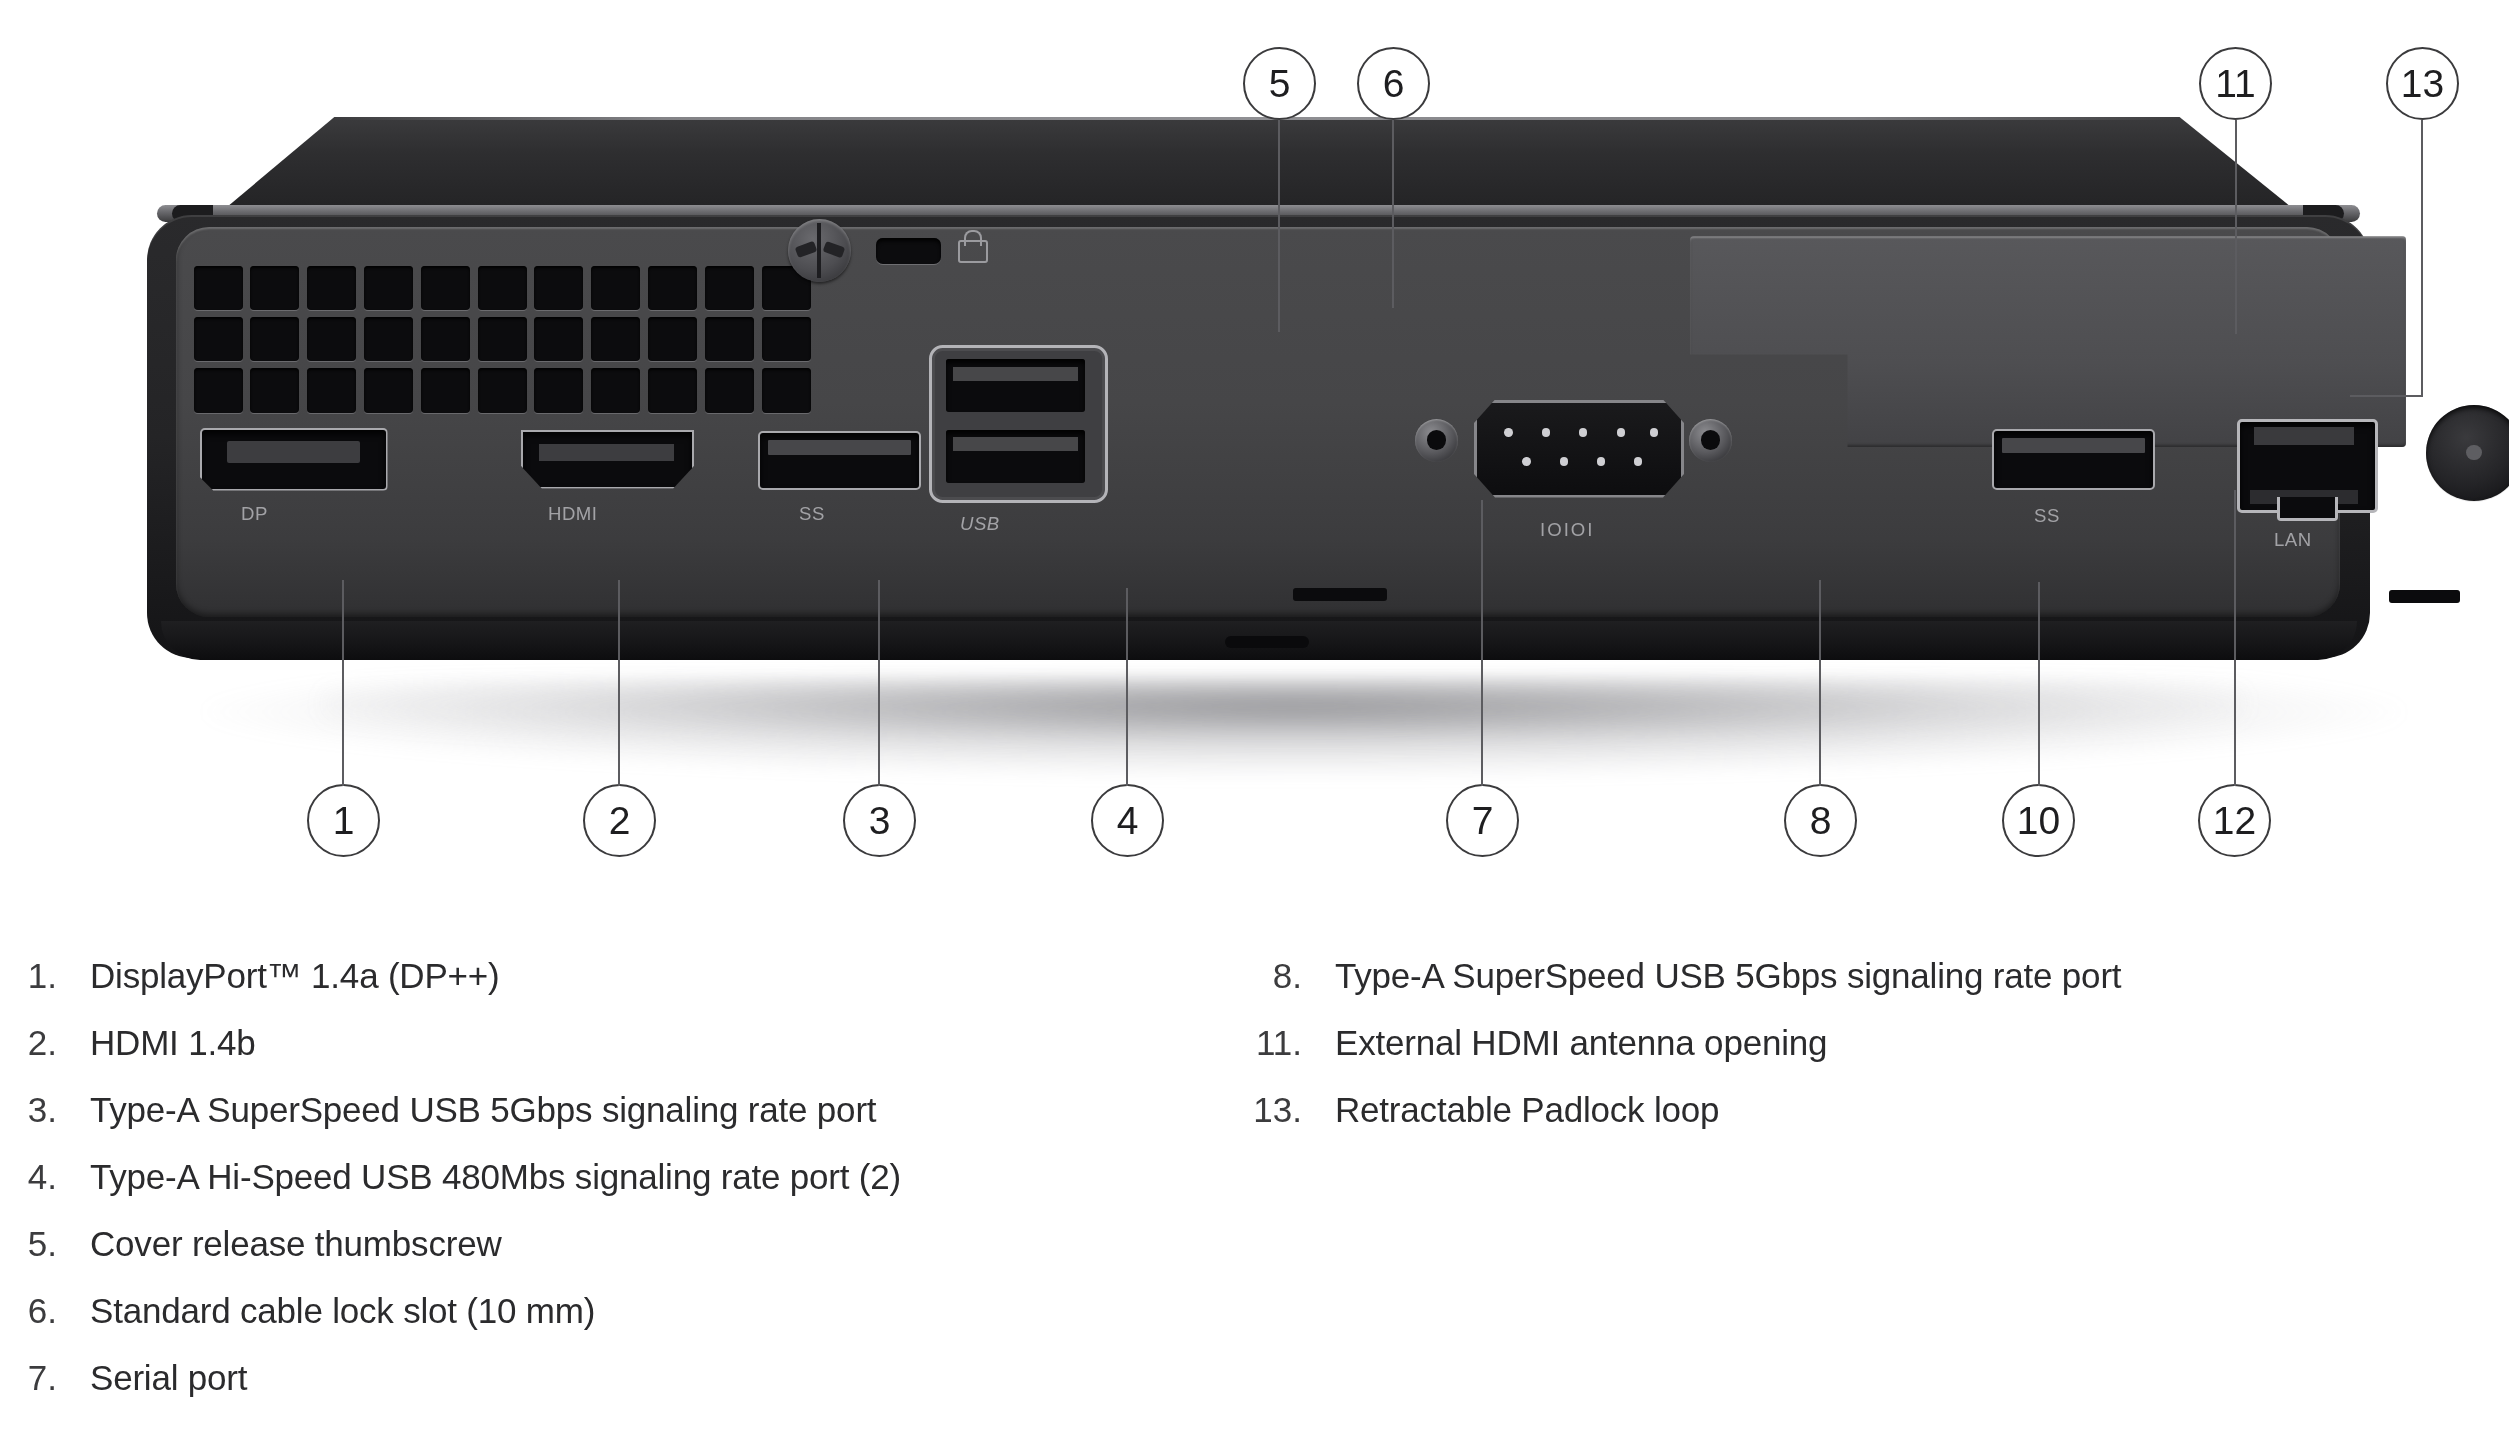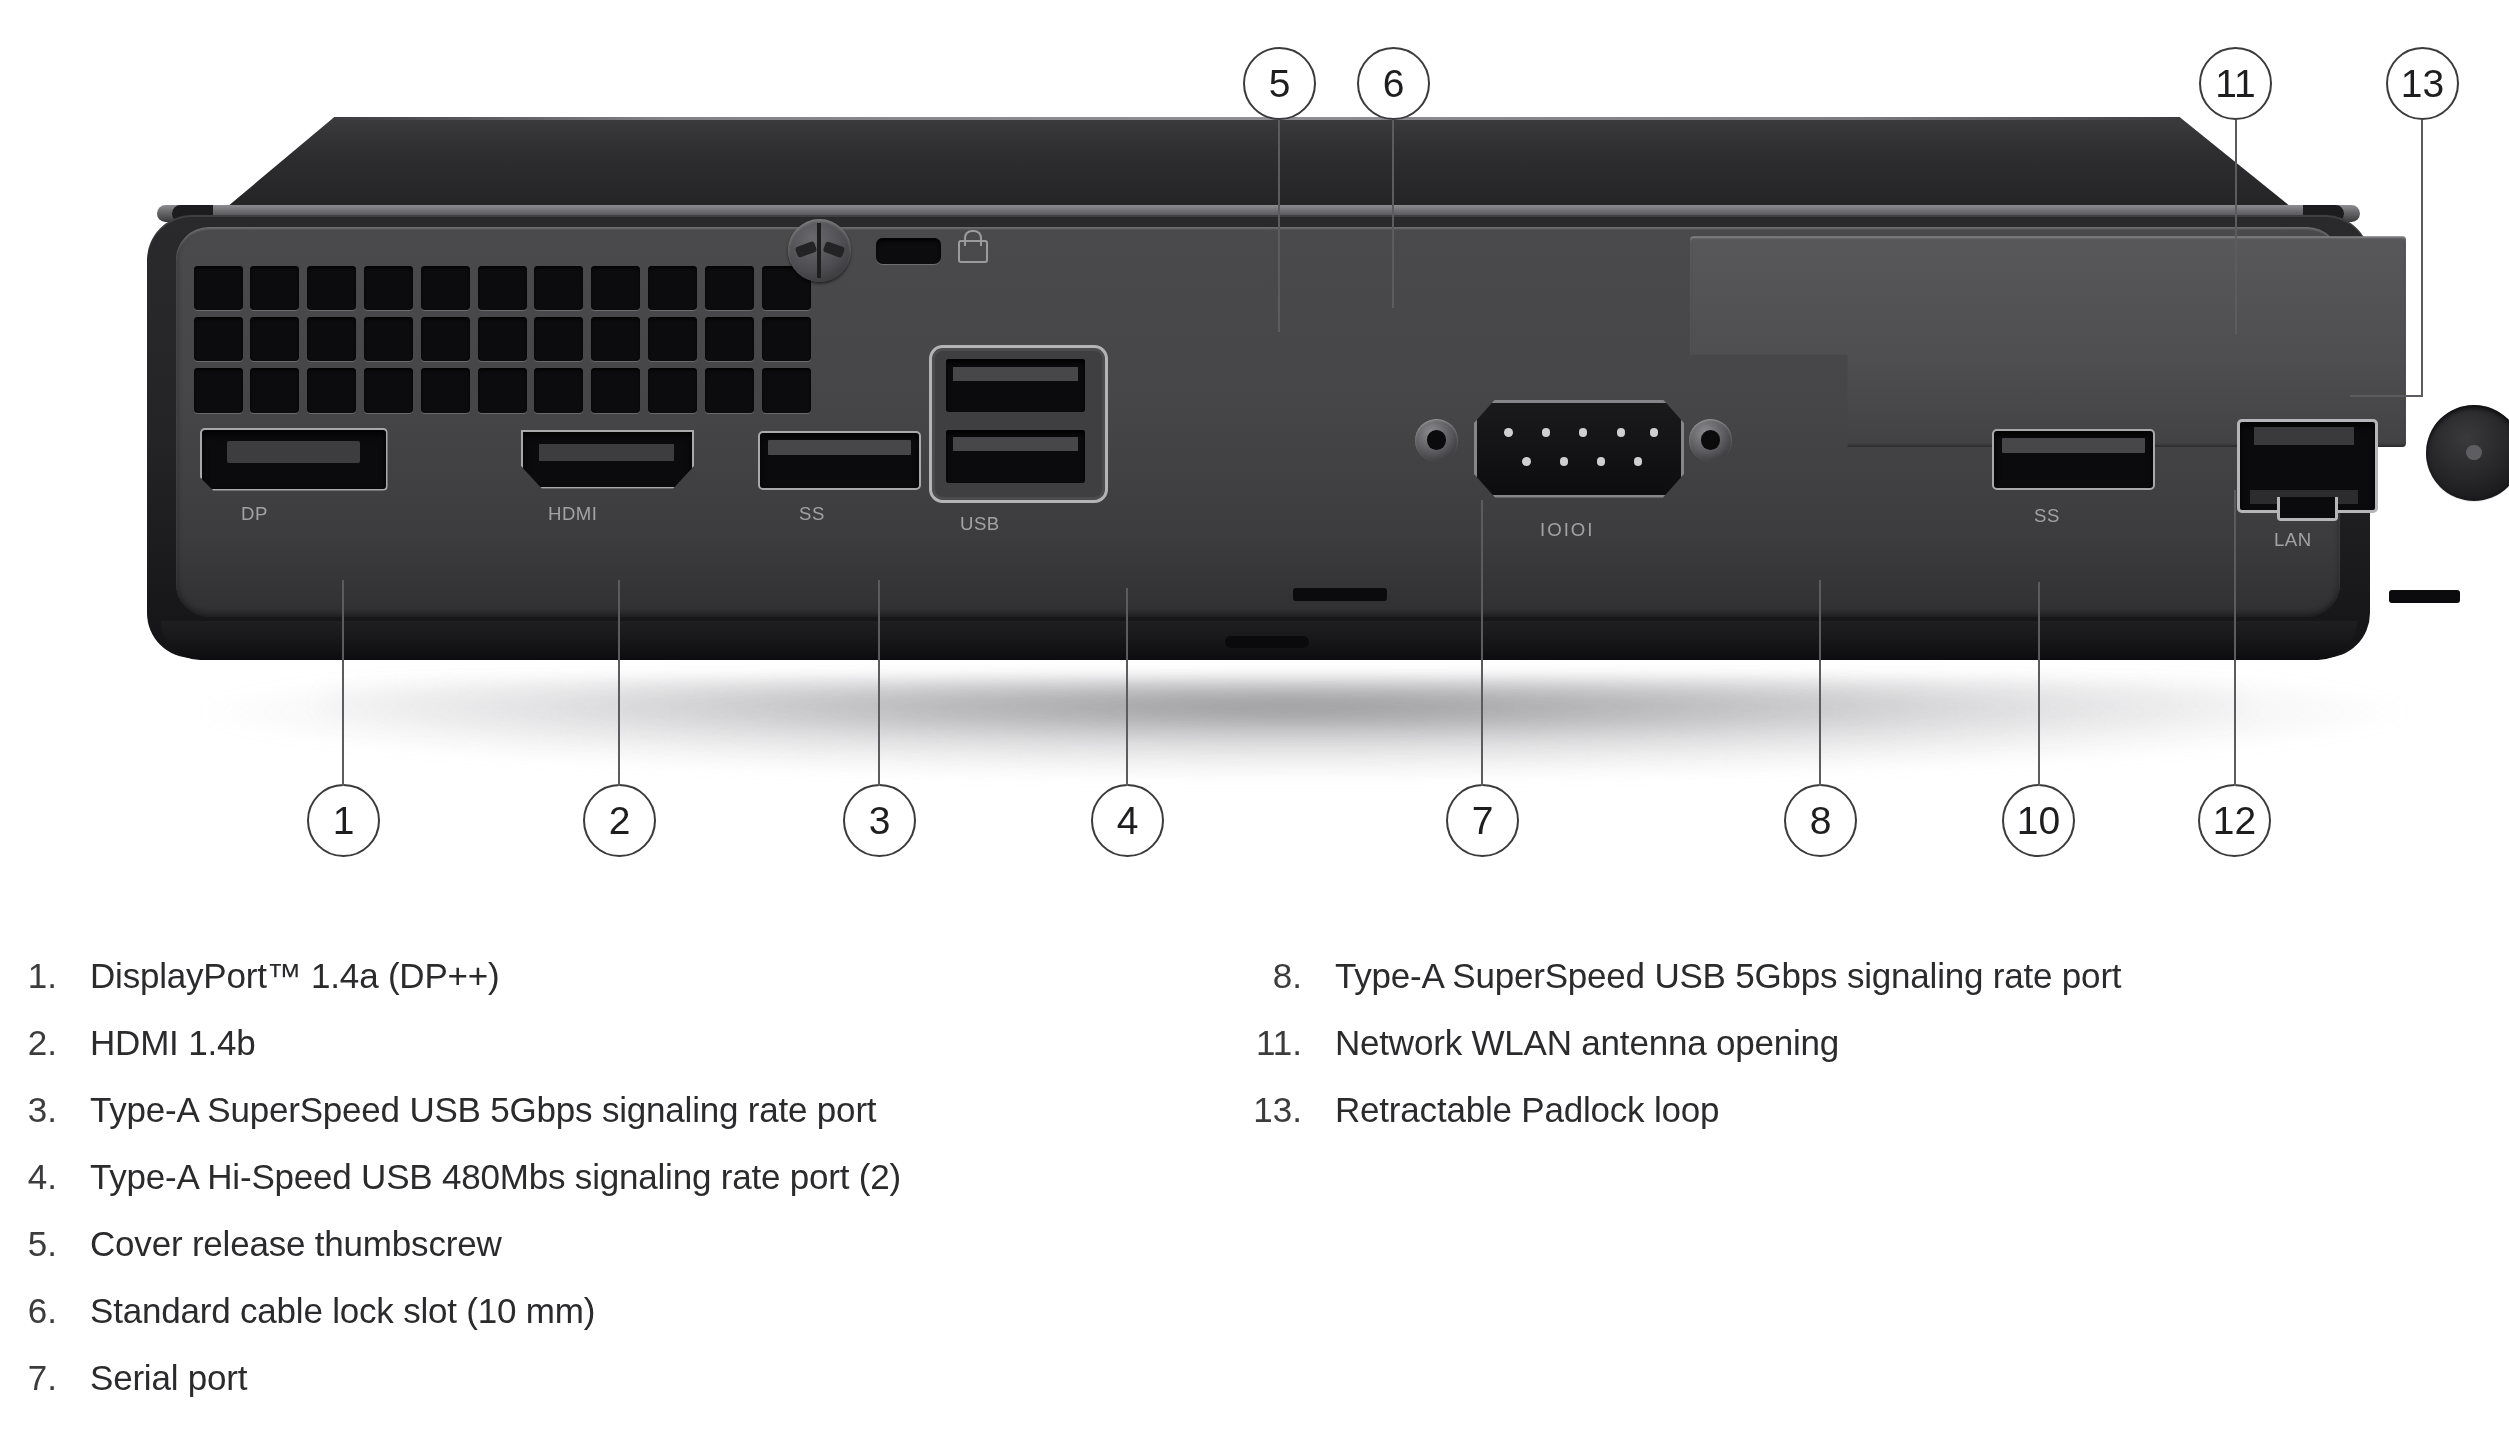--- a/index.html
+++ b/index.html
@@ -315,21 +315,21 @@
       <div class="port-label" style="left:623px;top:276px;">SS</div>
 
       <div class="port usb-stack">
         <div class="u u1">
             <div class="bar"></div>
           </div>
         <div class="u u2">
             <div class="bar"></div>
           </div>
       </div>
-      <div class="port-label" style="left:784px;top:286px;">USB</div>
+      <div class="port-label" style="left:784px;top:286px;font-style:italic;">USB</div>
 
       <div class="port thumbscrew">
         <div class="wing w1"></div>
         <div class="wing w2"></div>
         <div class="slot"></div>
       </div>
 
       <div class="port lockslot"></div>
       <div class="lock-icon">
         <div class="shackle"></div>
@@ -477,21 +477,21 @@
     </div>
   </div>
 
   <div class="legend-col" id="col-right">
     <div class="legend-row">
       <div class="legend-num">8.</div>
       <div class="legend-text">Type-A SuperSpeed USB 5Gbps signaling rate port</div>
     </div>
     <div class="legend-row">
       <div class="legend-num">11.</div>
-      <div class="legend-text">Network WLAN antenna opening</div>
+      <div class="legend-text">External HDMI antenna opening</div>
     </div>
     <div class="legend-row">
       <div class="legend-num">13.</div>
       <div class="legend-text">Retractable Padlock loop</div>
     </div>
   </div>
 </div>
 
 
 </body></html>

